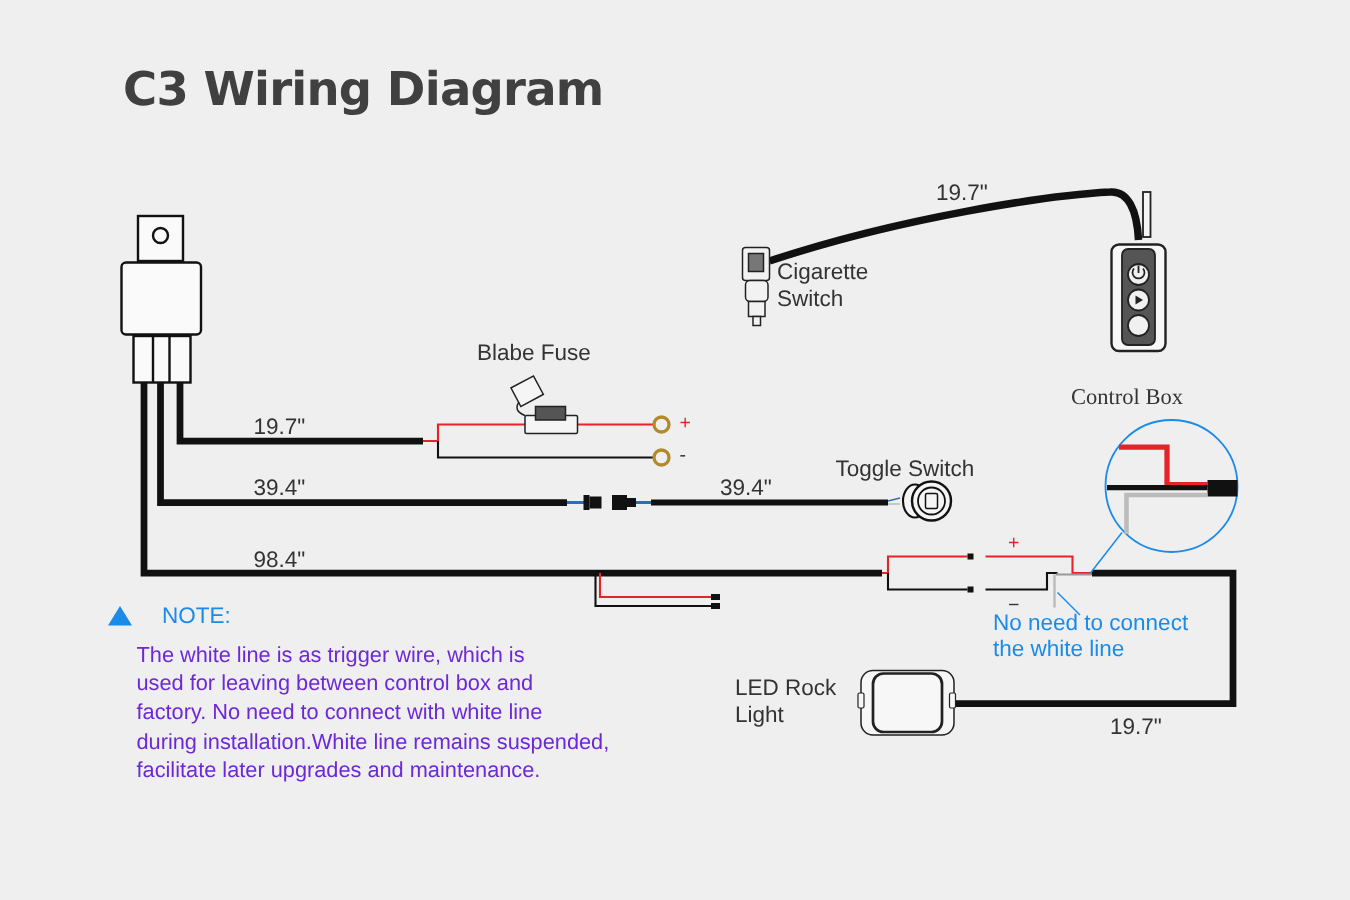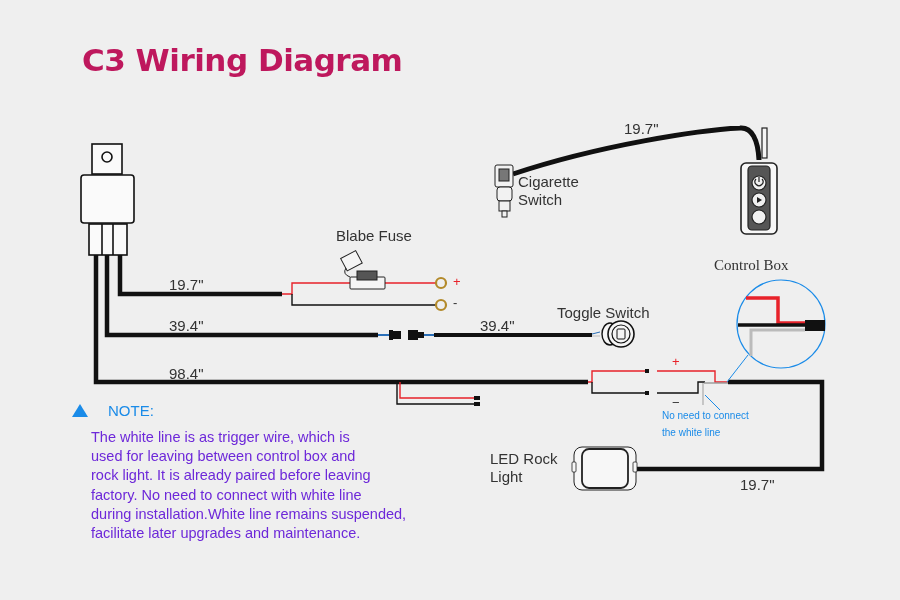--- a/index.html
+++ b/index.html
@@ -1,24 +1,24 @@
 <!DOCTYPE html>
 <html><head>
 <meta charset="utf-8">
 <style>
   html, body { margin: 0; padding: 0; }
   body { width: 900px; height: 600px; background: #efefef; position: relative; overflow: hidden; font-family: "Liberation Sans", sans-serif; }
-  .title { position: absolute; left: 82px; top: 42px; font-family: "DejaVu Sans", sans-serif; font-weight: bold; font-size: 31px; color: #be185d; letter-spacing: -0.5px; }
+  .title { position: absolute; left: 82px; top: 42px; font-family: "DejaVu Sans", sans-serif; font-weight: bold; font-size: 31px; color: #404040; letter-spacing: -0.5px; }
   svg.diagram { position: absolute; left: 0; top: 0; }
   .lbl { position: absolute; font-family: "Liberation Sans", sans-serif; font-size: 15px; color: #333; white-space: nowrap; }
   .note-head { position: absolute; left: 72px; top: 402px; color: #1a8be8; font-size: 15px; display: flex; align-items: center; gap: 20px; }
   .tri { width: 0; height: 0; border-left: 8px solid transparent; border-right: 8px solid transparent; border-bottom: 13px solid #1a8be8; display: inline-block; }
   .note-body { position: absolute; left: 91px; top: 428px; width: 370px; color: #6d28d9; font-size: 14.5px; line-height: 19.2px; }
   .note-line { display: block; white-space: nowrap; }
-  .blue-lbl { position: absolute; color: #1a8be8; font-size: 10px; line-height: 16.5px; }
+  .blue-lbl { position: absolute; color: #1a8be8; font-size: 15px; line-height: 16.5px; }
 </style>
 </head>
 <body>
 
 <div class="title">C3 Wiring Diagram</div>
 
 <svg class="diagram" width="900" height="600" viewBox="0 0 900 600">
 
   <g fill="#fafafa" stroke="#111" stroke-width="1.6">
     <rect x="92" y="144" width="30" height="30"></rect>
@@ -117,21 +117,21 @@
   </g>
 
   <g stroke="#222" fill="#f7f7f7">
     <rect x="574" y="447" width="62" height="43" rx="8" stroke-width="1"></rect>
     <rect x="582" y="449" width="46" height="39" rx="7" stroke-width="1.8"></rect>
     <rect x="572" y="462" width="4" height="10" rx="1" stroke-width="0.8"></rect>
     <rect x="633" y="462" width="4" height="10" rx="1" stroke-width="0.8"></rect>
   </g>
 </svg>
 
-<div class="lbl" style="left:336px;top:227px;">Blabe Fuse</div>
+<div class="lbl" style="left:318px;top:227px;">Blabe Fuse</div>
 <div class="lbl" style="left:453px;top:274px;color:#e8222a;font-size:13px;">+</div>
 <div class="lbl" style="left:453px;top:295px;font-size:13px;">-</div>
 
 <div class="lbl" style="left:169px;top:276px;">19.7"</div>
 <div class="lbl" style="left:169px;top:317px;">39.4"</div>
 <div class="lbl" style="left:480px;top:317px;">39.4"</div>
 <div class="lbl" style="left:169px;top:365px;">98.4"</div>
 <div class="lbl" style="left:624px;top:120px;">19.7"</div>
 <div class="lbl" style="left:740px;top:476px;">19.7"</div>
 
@@ -154,17 +154,16 @@
   <span>the white line</span>
 </div>
 
 <div class="note-head">
   <span class="tri"></span>
   <span>NOTE:</span>
 </div>
 <div class="note-body">
   <span class="note-line">The white line is as trigger wire, which is</span>
   <span class="note-line">used for leaving between control box and</span>
-  <span class="note-line">rock light. It is already paired before leaving</span>
   <span class="note-line">factory. No need to connect with white line</span>
   <span class="note-line">during installation.White line remains suspended,</span>
   <span class="note-line">facilitate later upgrades and maintenance.</span>
 </div>
 
 </body></html>

